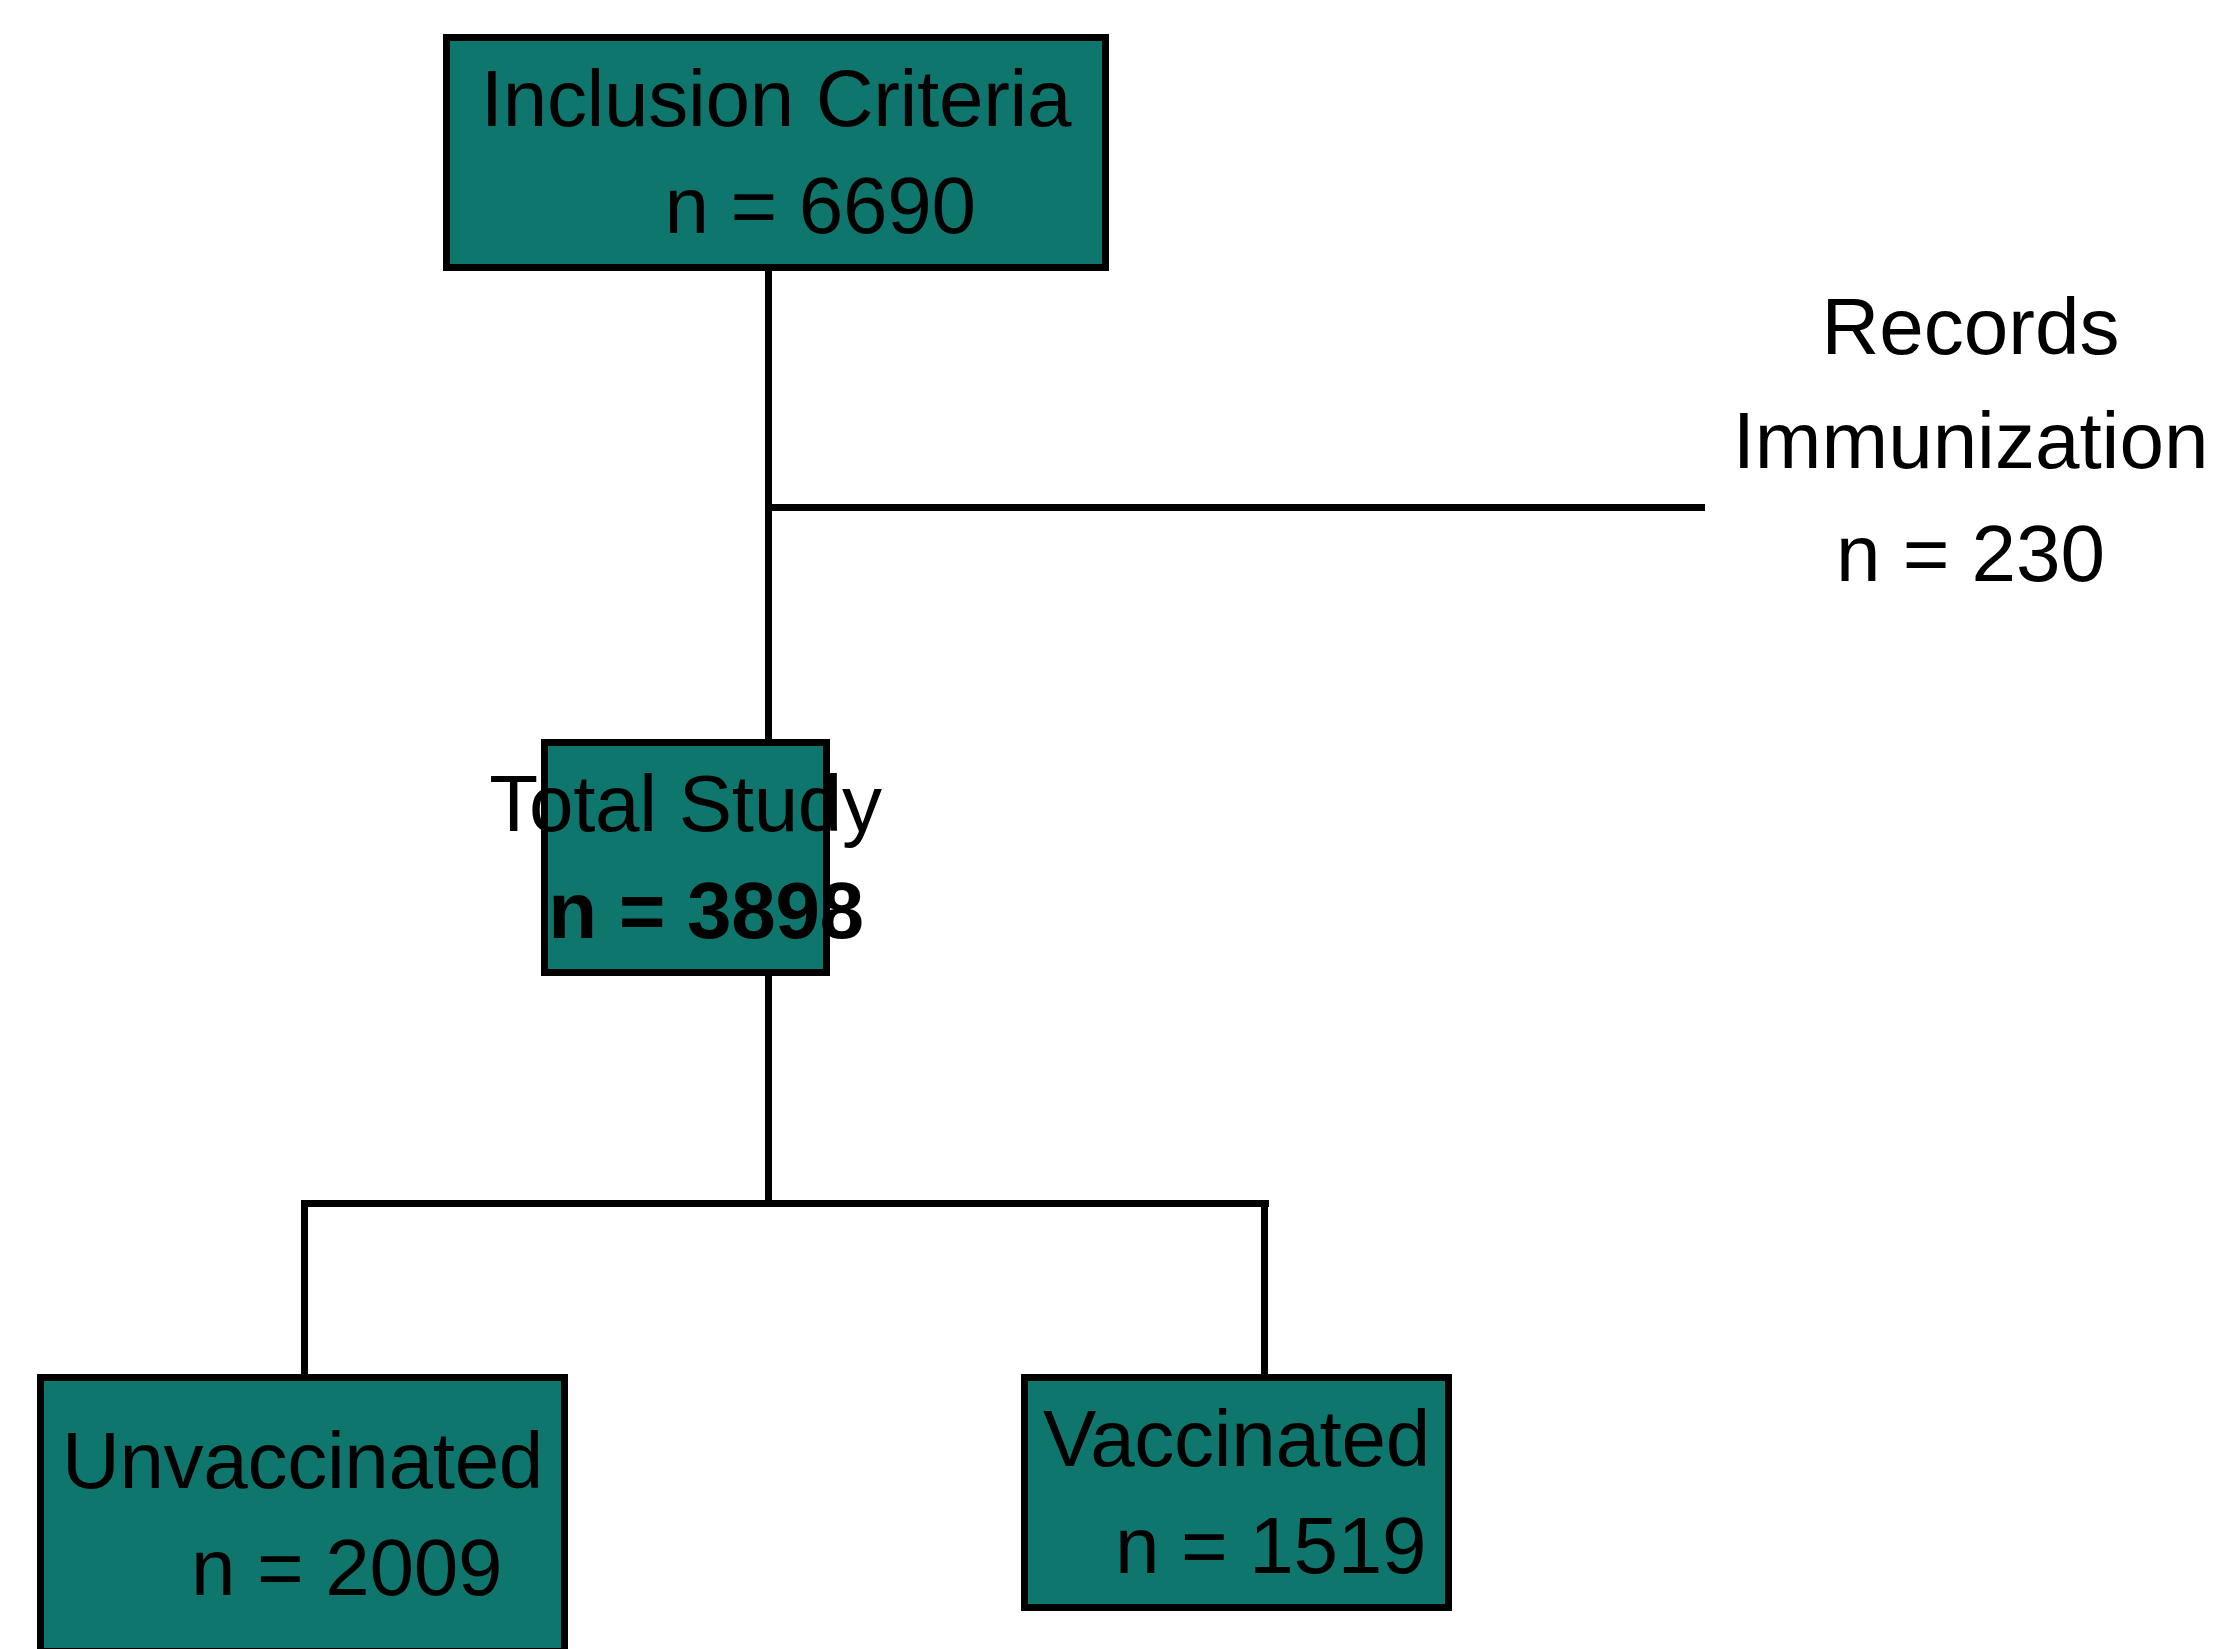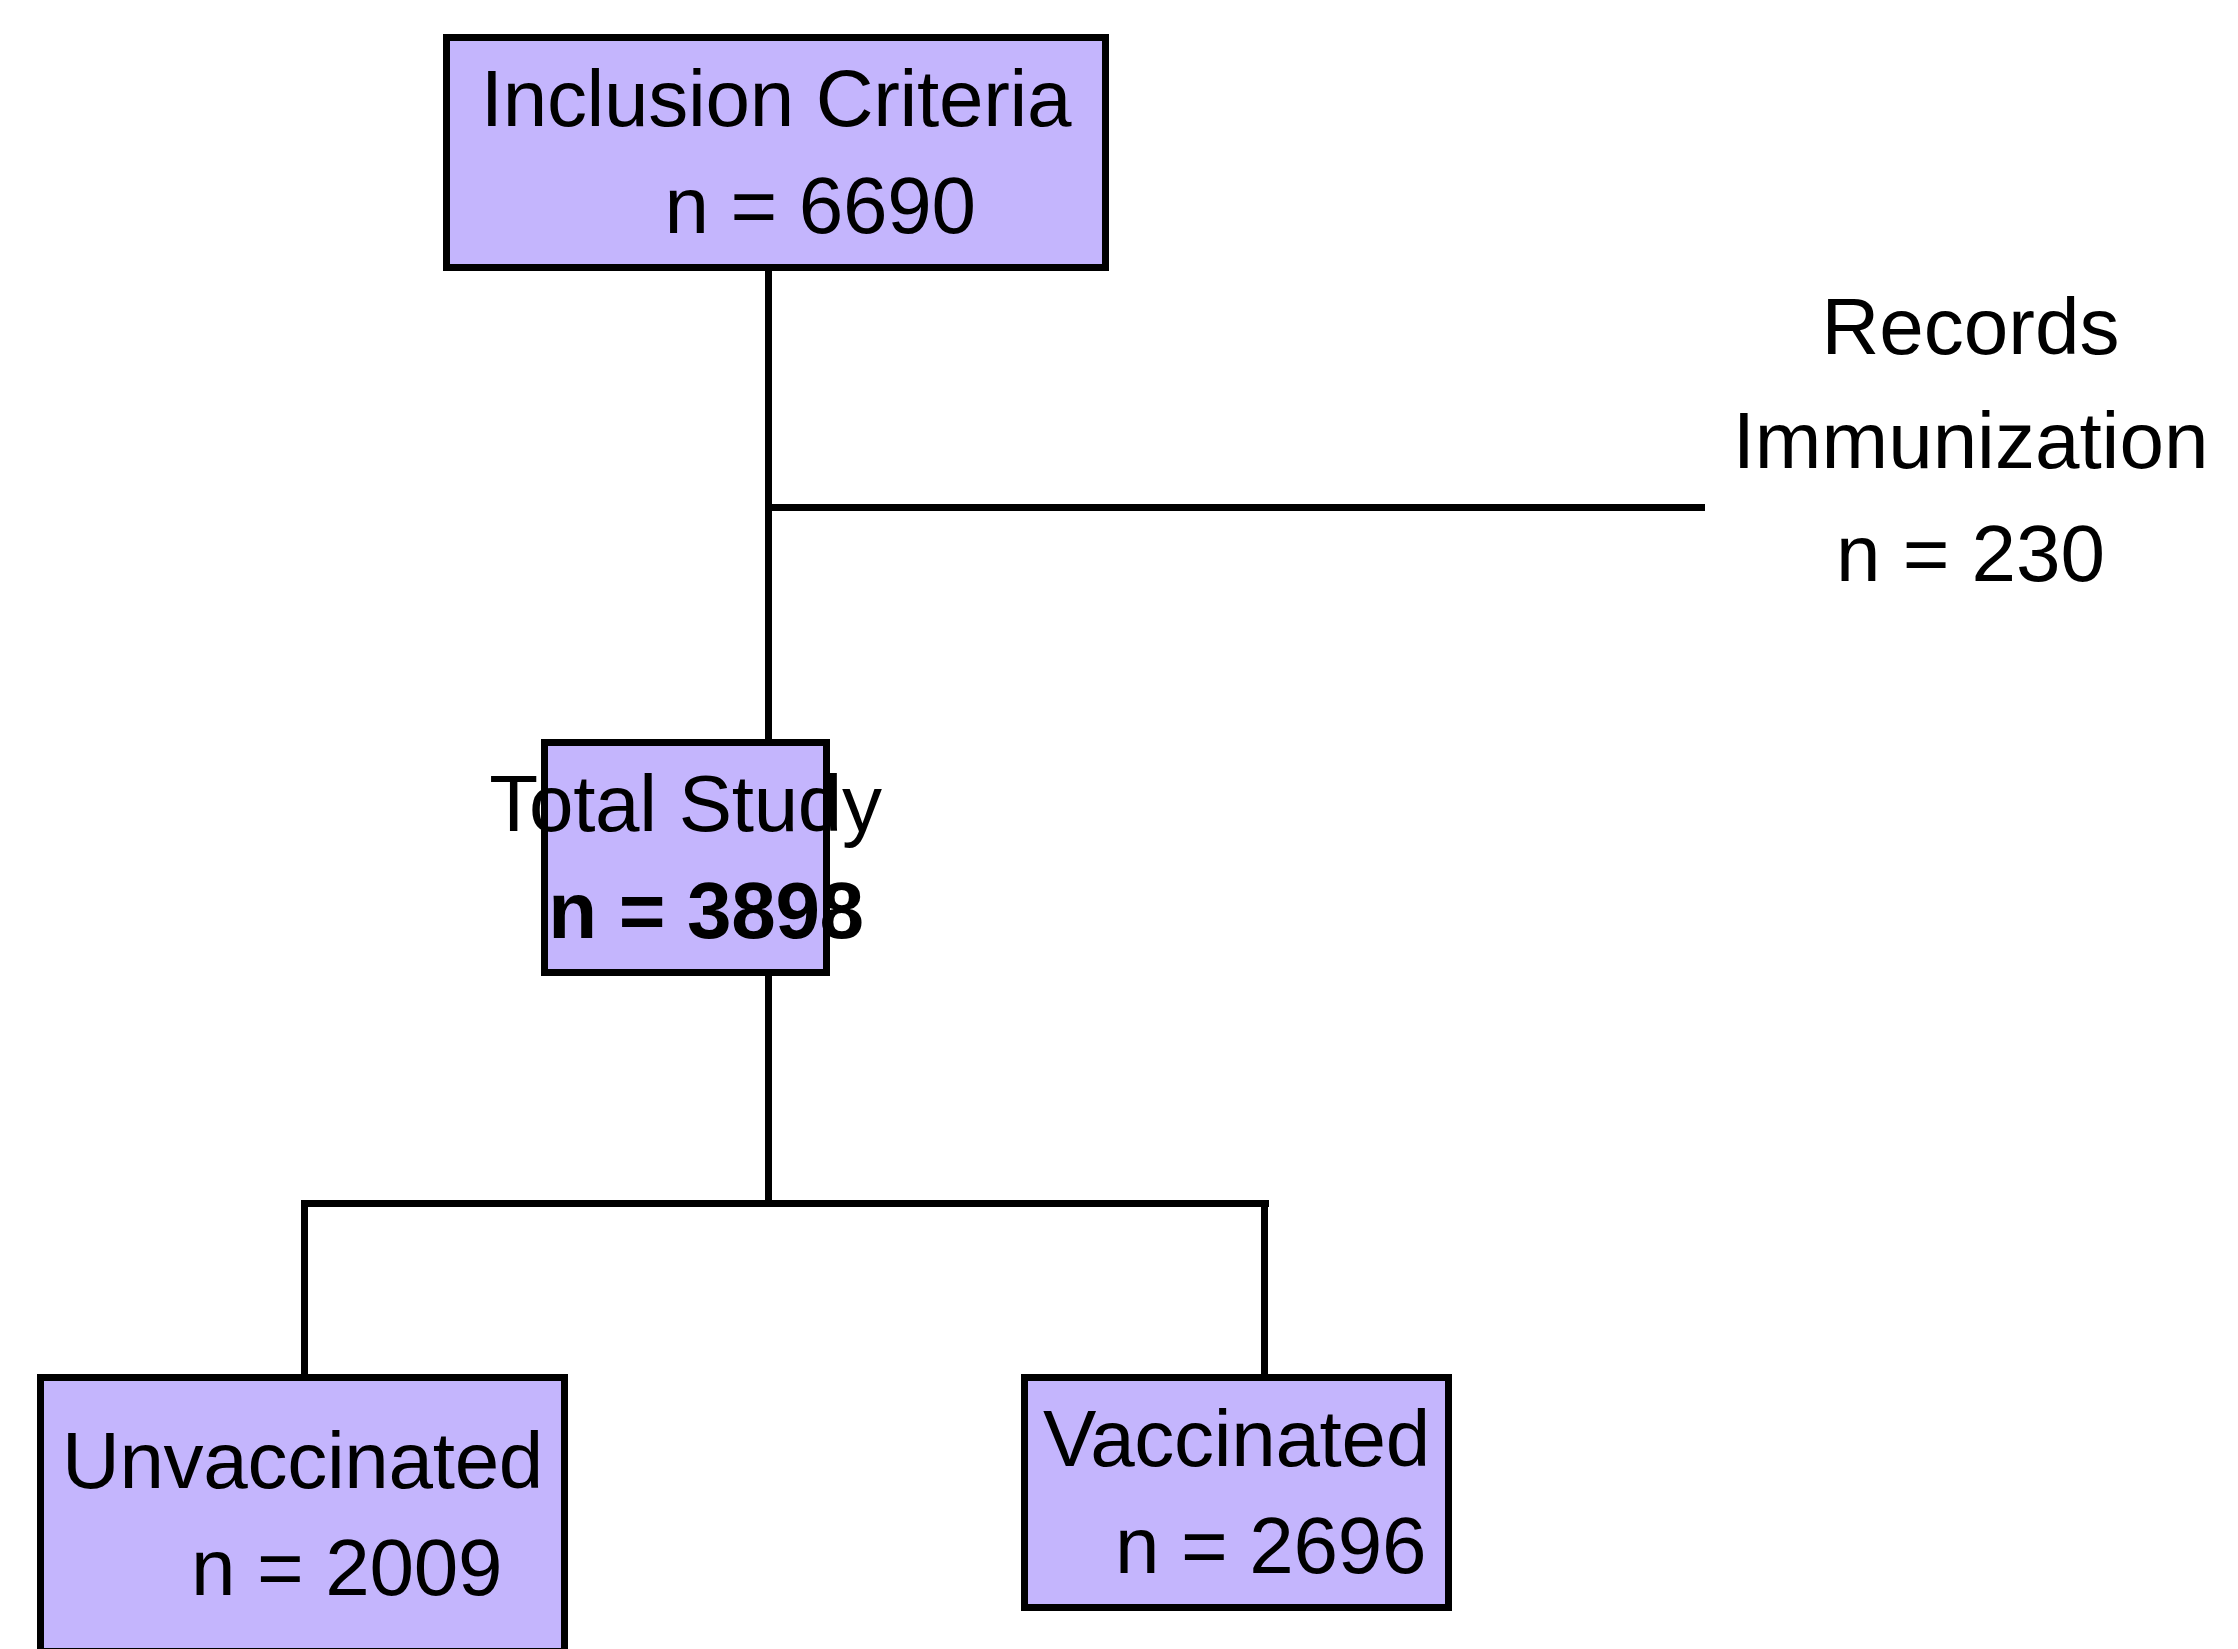--- a/index.html
+++ b/index.html
@@ -15,21 +15,21 @@
     position: relative;
     width: 2239px;
     height: 1649px;
     background: #ffffff;
     overflow: hidden;
   }
   
   .flow-box {
     position: absolute;
     box-sizing: border-box;
-    background: #c4b5fd;
+    background: #0f766e;
     border: 7.4px solid #000000;
     display: flex;
     flex-direction: column;
     align-items: center;
     justify-content: center;
     z-index: 3;
   }
   .flow-box .line1,
   .flow-box .line2 {
     font-size: 80px;
@@ -118,21 +118,21 @@
     <span class="line2">n = 3898</span>
   </div>
 
   <div class="flow-box" id="box-unvaccinated">
     <span class="line1">Unvaccinated</span>
     <span class="line2">n = 2009</span>
   </div>
 
   <div class="flow-box" id="box-vaccinated">
     <span class="line1">Vaccinated</span>
-    <span class="line2">n = 2696</span>
+    <span class="line2">n = 1519</span>
   </div>
 
   <div id="exclusion-note">
     <div>Records</div>
     <div>Immunization</div>
     <div>n = 230</div>
   </div>
 
 </div>
 

